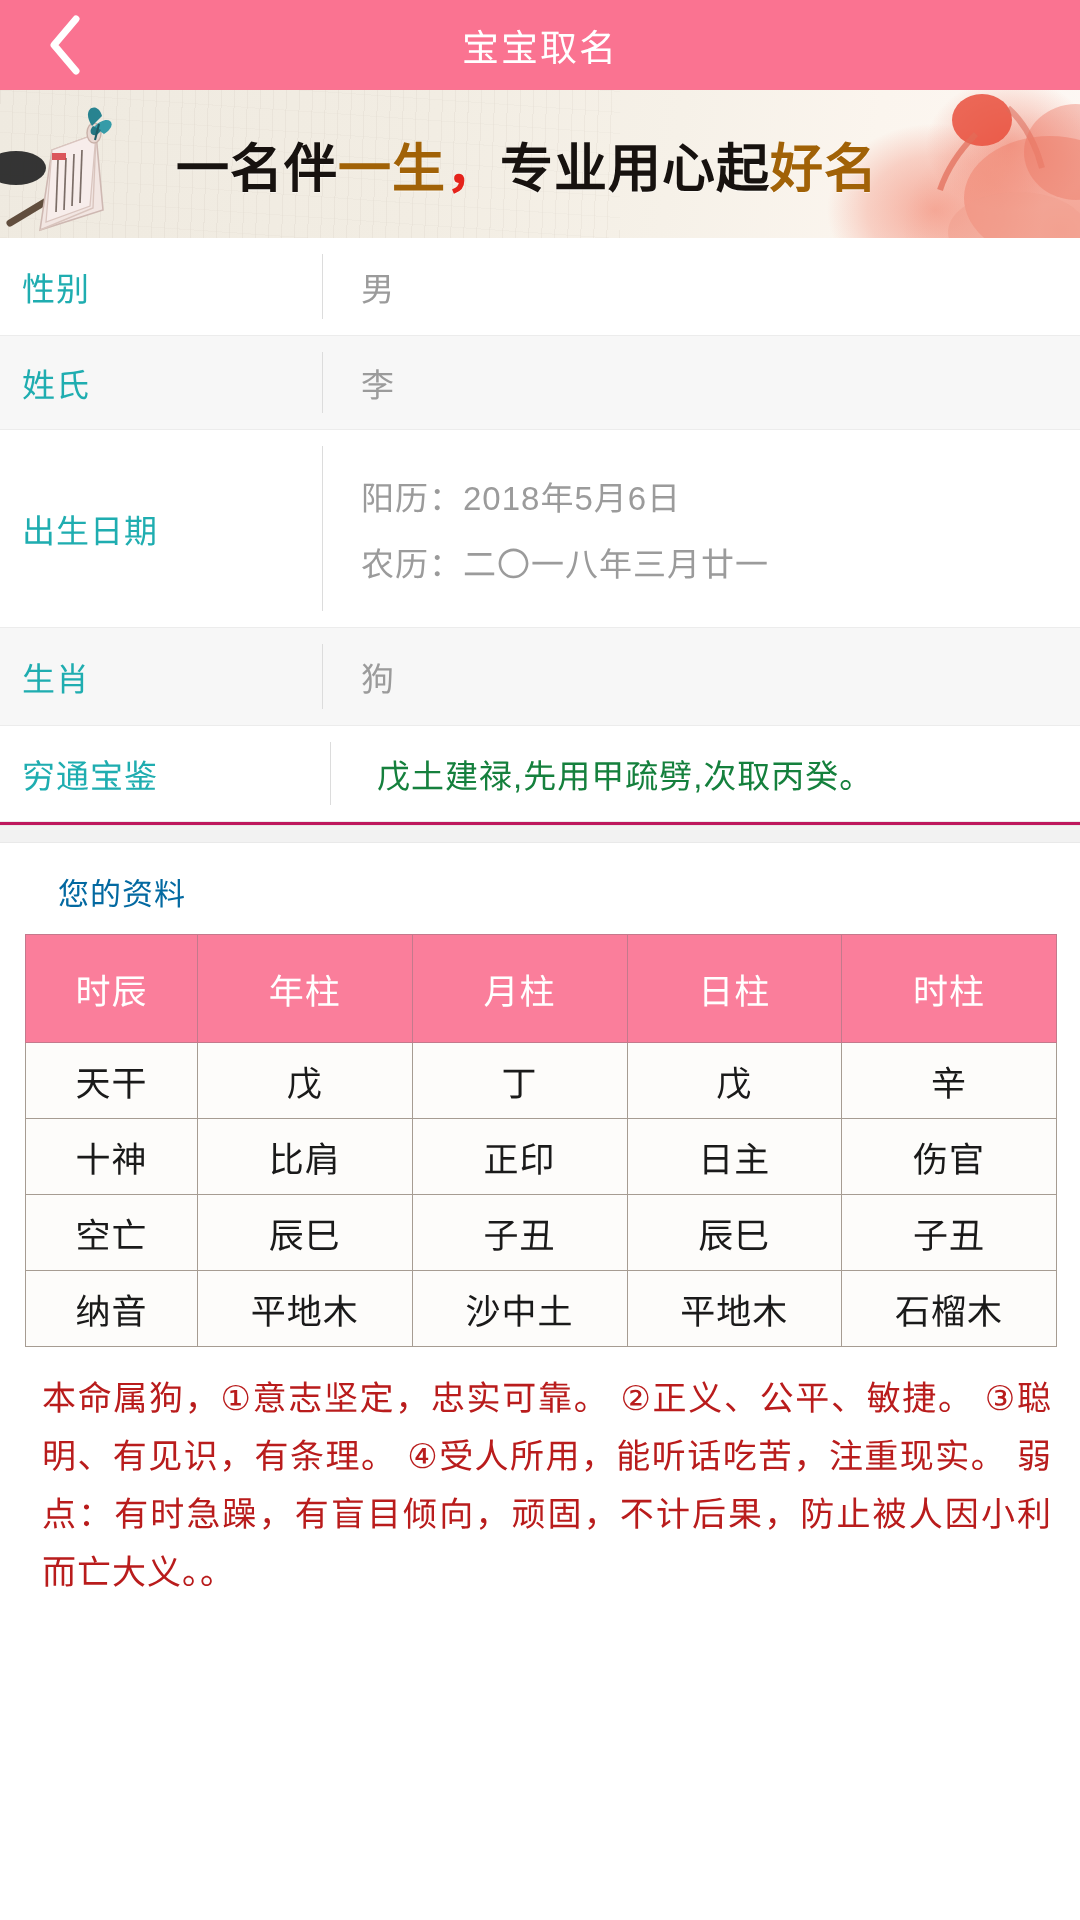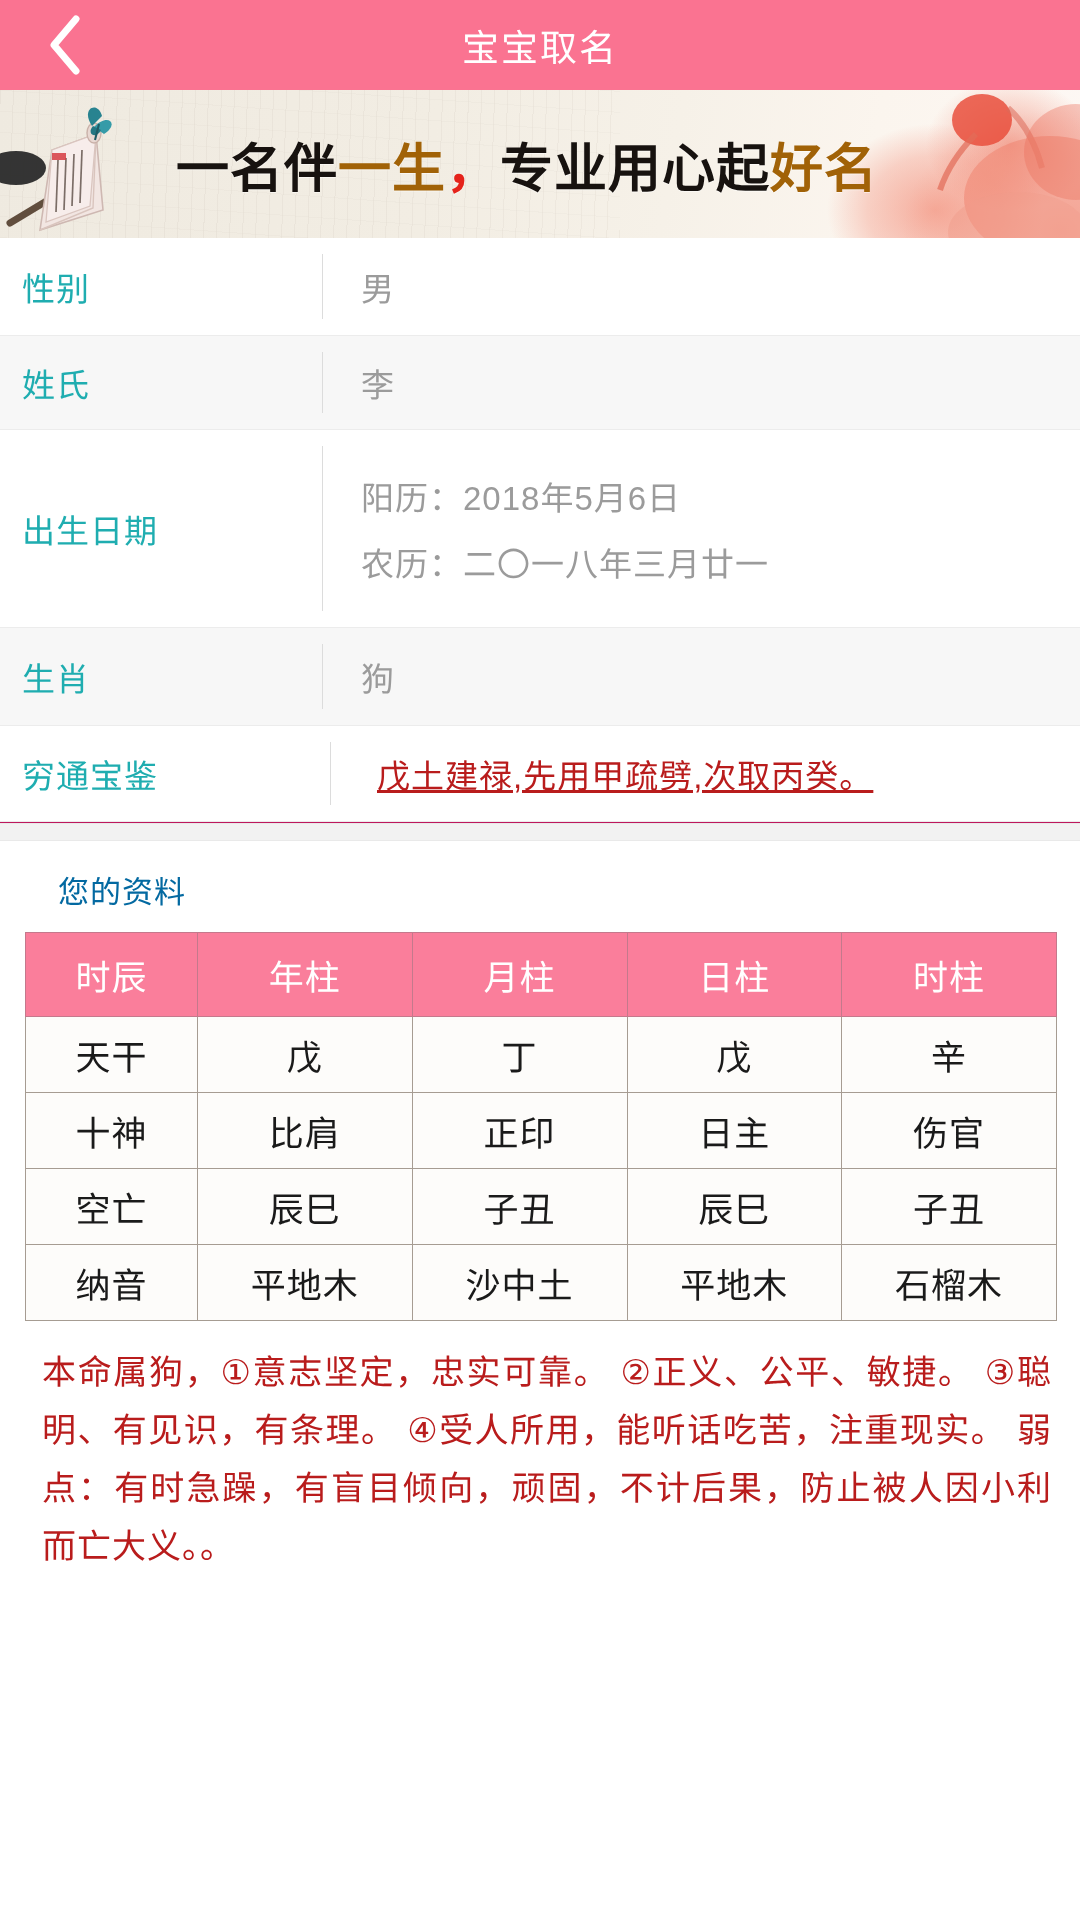--- a/index.html
+++ b/index.html
@@ -64,21 +64,21 @@
     font-size:53px; font-weight:700;
     letter-spacing:1px;
     color:#17120f;
     text-shadow:0 1px 0 rgba(255,255,255,.5);
     white-space:nowrap;
   }
   .banner-text .hl{ color:#a16207; }
   .banner-text .comma{ color:#E5231B; font-weight:700; }
 
   
-  .info-list{ width:1080px; border-bottom:1px solid #be185d; }
+  .info-list{ width:1080px; border-bottom:3px solid #be185d; }
   .info-row{
     display:flex; align-items:stretch;
     width:1080px;
     border-bottom:1px solid #ececec;
     background:#ffffff;
   }
   .info-row.alt{ background:#f7f7f7; }
   .info-label{
     width:322px; flex:0 0 322px;
     display:flex; align-items:center;
@@ -94,21 +94,21 @@
   }
   .info-value{
     flex:1 1 auto;
     display:flex; flex-direction:column; justify-content:center;
     padding-left:38px; padding-right:20px;
     color:#9b9b9b;
     font-size:33px;
     letter-spacing:1px;
   }
   .info-value.tall{ gap:18px; }
-  .info-value.pink{ color:#b91c1c;text-decoration:underline; }
+  .info-value.pink{ color:#15803d; }
   .row-h-1{ height:98px; }
   .row-h-2{ height:94px; }
   .row-h-3{ height:198px; }
   .row-h-4{ height:98px; }
   .row-h-5{ height:96px;gap:8px; }
 
   .section-gap{ width:1080px; height:18px; background:#f2f2f2;
     border-top:1px solid #e9e9e9; border-bottom:1px solid #e9e9e9; }
 
   
@@ -132,21 +132,21 @@
     font-size:35px;
     color:#1a1a1a;
     height:76px;
     letter-spacing:1px;
     background:#FDFCFA;
   }
   .bazi-table thead th{
     background:#FA7E9B;
     color:#ffffff;
     border-color:#C4798C;
-    height:84px;
+    height:108px;
     font-weight:400;
   }
   .bazi-table col.c0{ width:172px; }
 
   
   .desc{
     color:#b91c1c;
     font-size:34px;
     line-height:58px;
     letter-spacing:1px;

